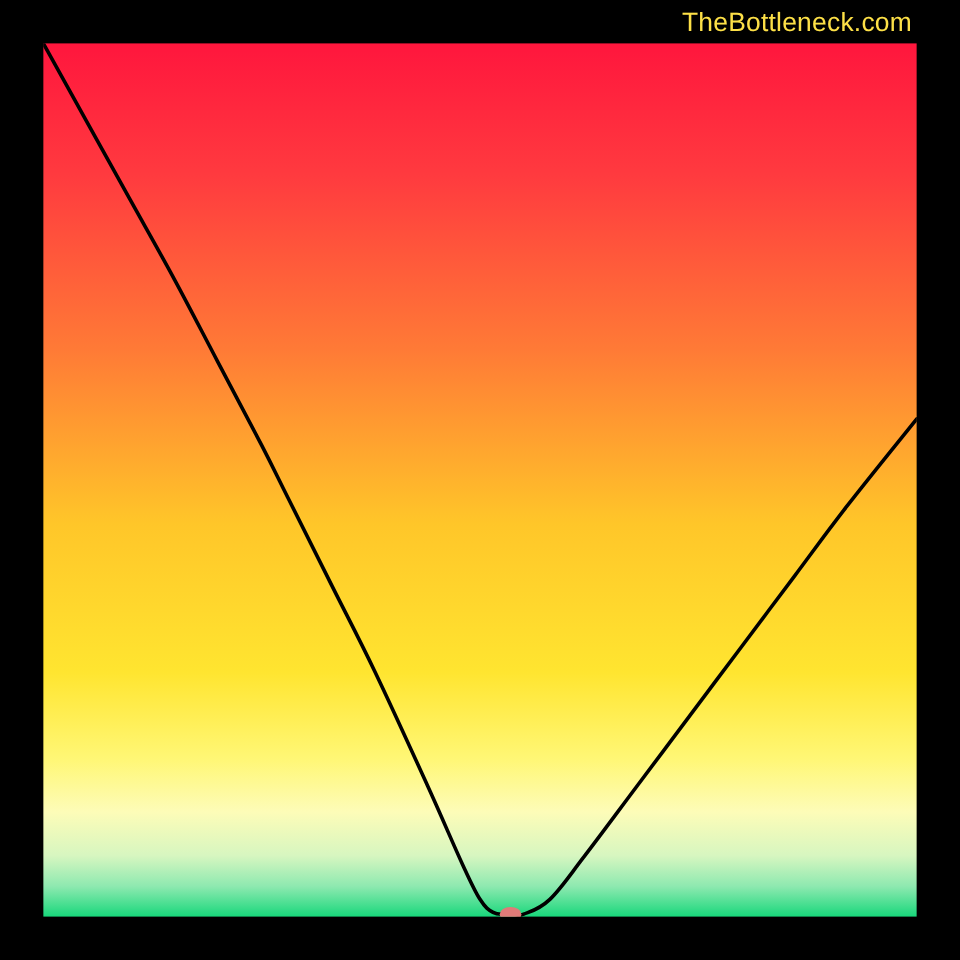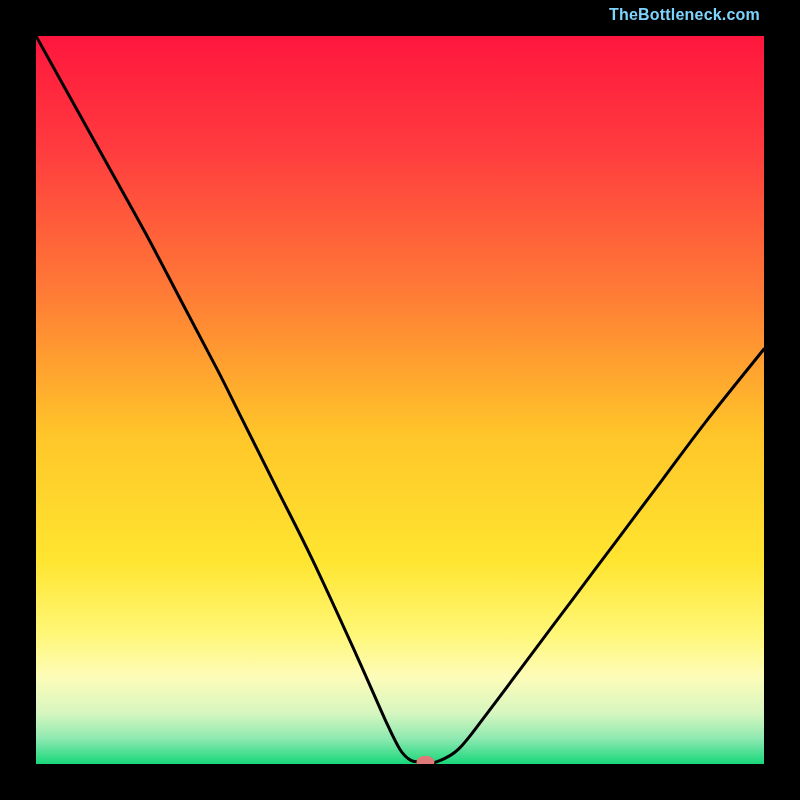--- a/index.html
+++ b/index.html
@@ -22,23 +22,23 @@
     left: 36px;
     top: 36px;
     width: 728px;
     height: 728px;
     
   }
   .attribution {
     position: absolute;
     top: 6px;
     right: 40px;
-    font-size: 16px;
-    font-weight: 700;
-    color: #7dd3fc;
+    font-size: 22px;
+    font-weight: 400;
+    color: #fde047;
     letter-spacing: 0.2px;
   }
   svg {
     display: block;
   }
 </style>
 </head>
 <body>
 
 <div class="chart-wrap">

